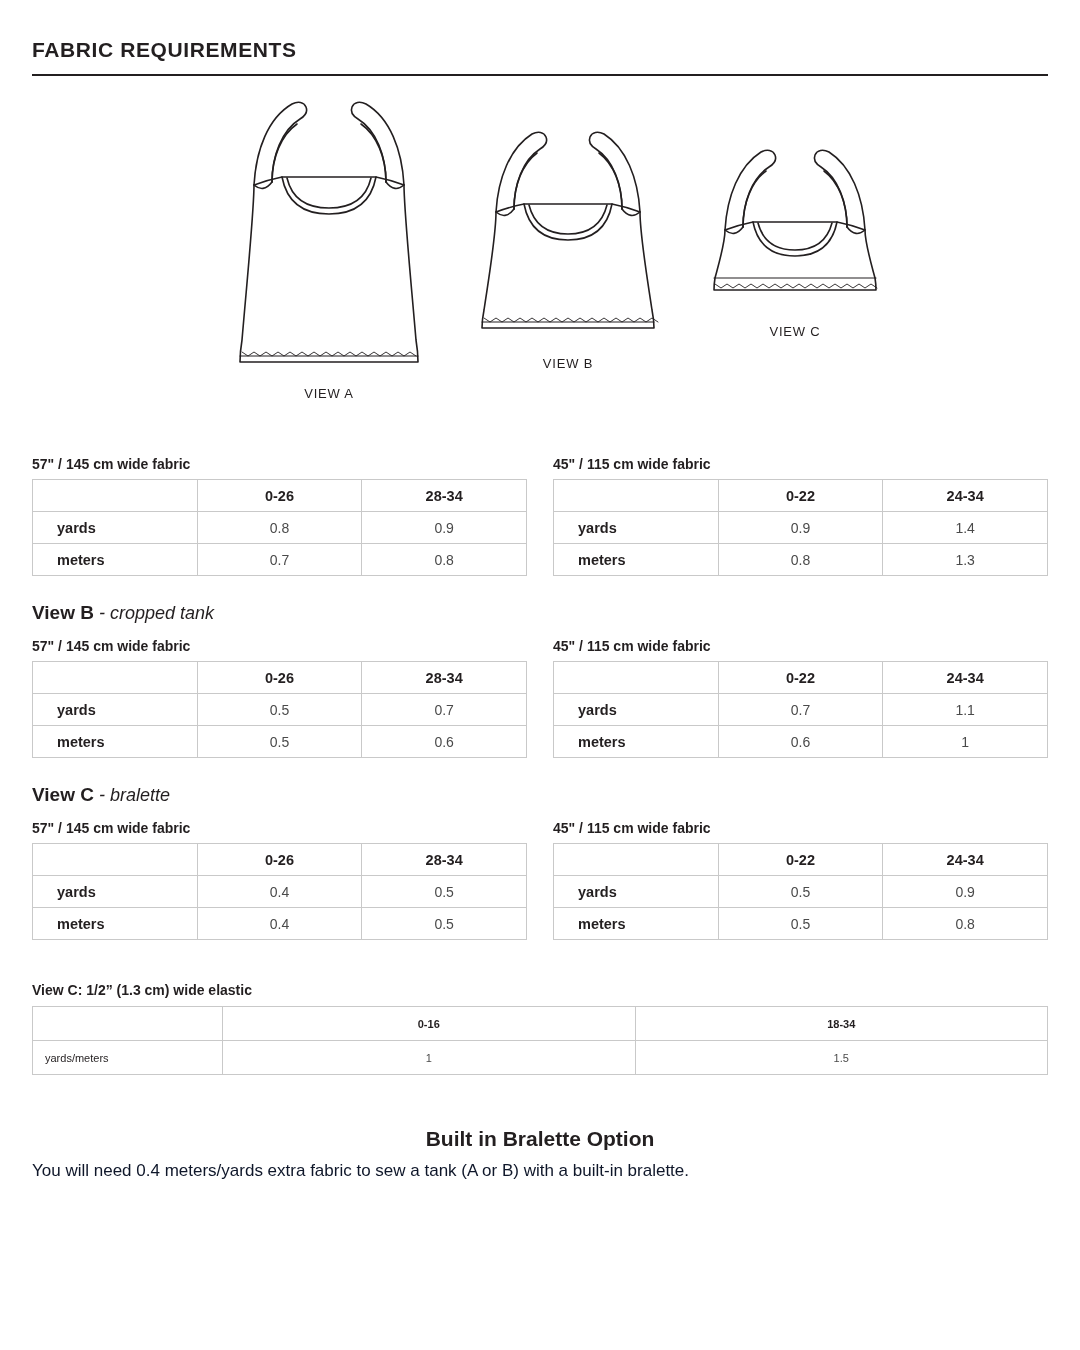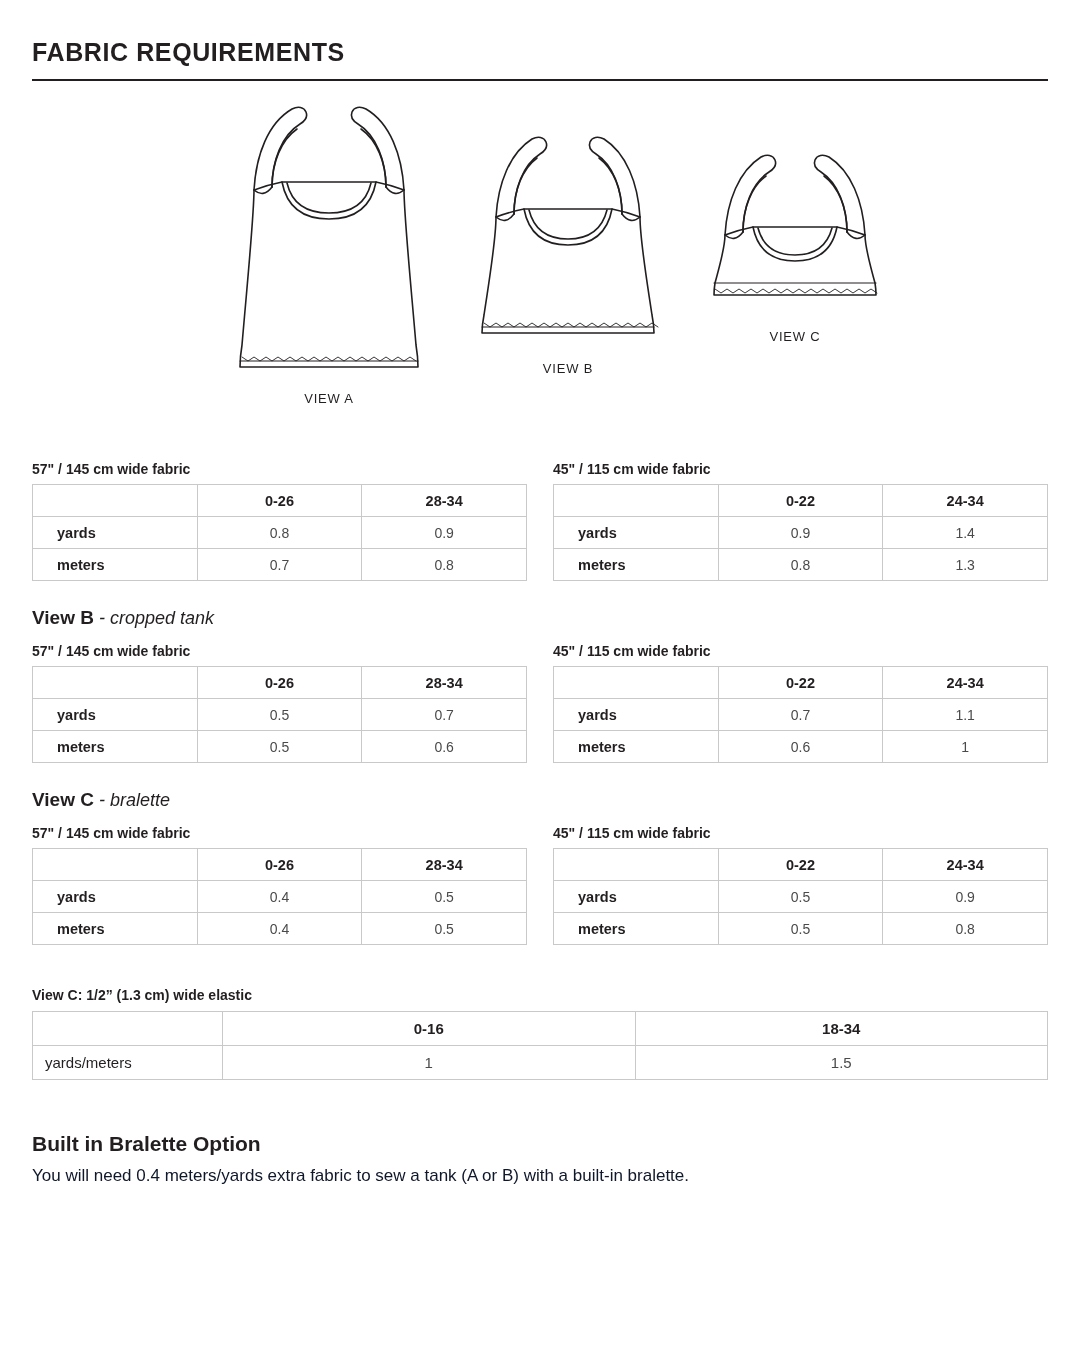--- a/index.html
+++ b/index.html
@@ -14,21 +14,21 @@
     position: relative;
     width: 1080px; height: 1350px;
     padding: 0 32px;
   }
 
   
   .header {
     padding-top: 38px;
   }
   .header-title {
-    font-size: 25px;
+    font-size: 21px;
     font-weight: bold;
     letter-spacing: 0.6px;
     color: #231f20;
     margin: 0 0 12px 0;
   }
   .header-rule {
     height: 2px;
     background: #231f20;
     width: 100%;
   }
@@ -112,38 +112,39 @@
     margin-bottom: 8px;
   }
   table.etable {
     width: 100%;
     border-collapse: collapse;
     table-layout: fixed;
   }
   table.etable th, table.etable td {
     border: 1px solid #c9c9c9;
     height: 34px;
-    font-size: 15px;
+    font-size: 11px;
     text-align: center;
     padding: 2px 2px;
   }
   table.etable .rowhdr {
     text-align: left;
     font-weight: normal;
     padding-left: 12px;
     width: 190px;
   }
   table.etable tbody td.val { color: #4a4a4a; }
 
   
   .note-block { margin-top: 52px; }
   .note-title {
     font-size: 21px;
     font-weight: bold;
     margin: 0 0 10px 0;
+    text-align: center;
   }
   .note-text {
     font-size: 17px;
     margin: 0;
     color: #0f172a;
   }
 
   svg { display: block; margin: 0 auto; }
 </style>
 </head>

